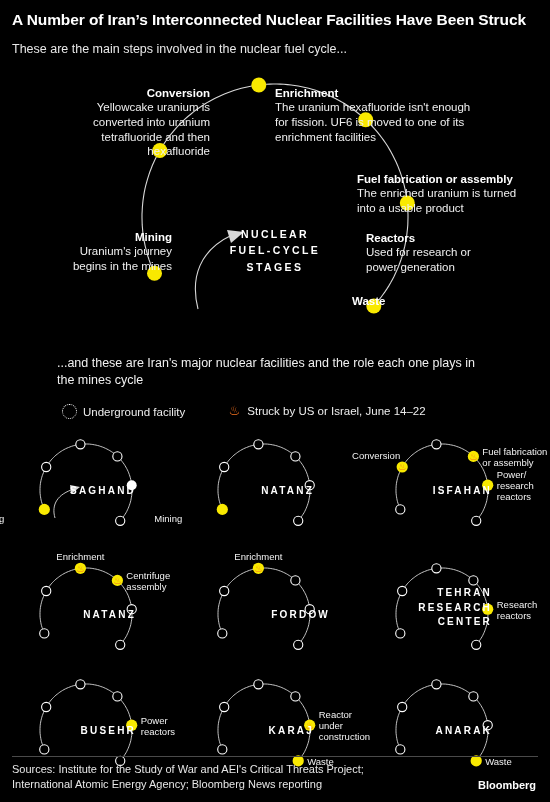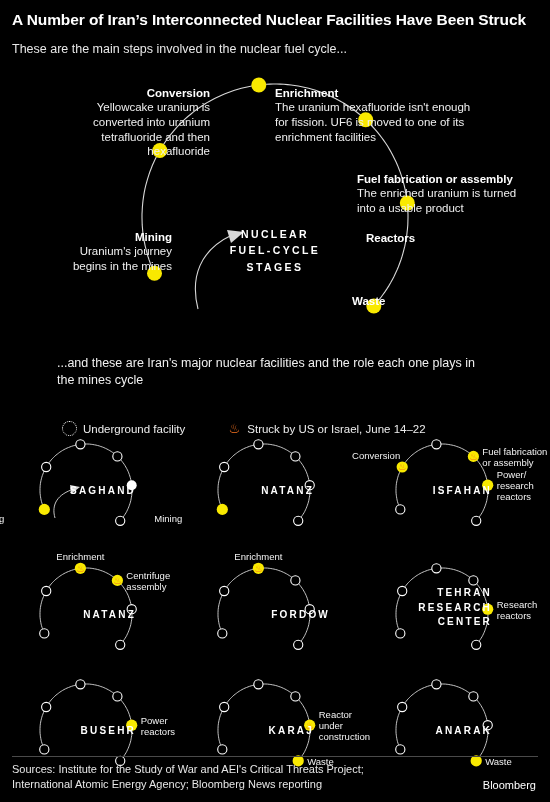--- a/index.html
+++ b/index.html
@@ -30,22 +30,22 @@
   .centerlab{
     position:absolute;text-align:center;font-size:10.5px;font-weight:bold;
     letter-spacing:2.4px;line-height:1.55;color:#fff;
   }
 
   
   .midtxt{
     position:absolute;left:57px;top:355px;width:430px;
     font-size:12.5px;line-height:1.38;color:#f0f0f0;
   }
-  .legend{position:absolute;left:62px;top:421px;width:470px;
-    font-size:11.5px;color:#ededed;display:flex;align-items:center;gap:12px;}
+  .legend{position:absolute;left:62px;top:404px;width:470px;
+    font-size:11.5px;color:#ededed;display:flex;align-items:flex-start;gap:12px;}
   .legend .grp{display:flex;align-items:center;gap:6px;}
   .legend .gap{width:18px;}
   .ug-swatch{
     width:13px;height:13px;border-radius:50%;
     border:1.4px dotted #fff;display:inline-block;
   }
   .fire-swatch{display:inline-block;width:14px;height:14px;line-height:14px;
     text-align:center;font-size:13px;color:#f4711f;}
 
   
@@ -58,21 +58,21 @@
   }
   .nlab{position:absolute;font-size:9.5px;line-height:1.16;color:#f2f2f2;}
   .nlab.r{text-align:left;}
   .nlab.l{text-align:right;}
   .nlab.c{text-align:center;}
 
   
   .rule{position:absolute;left:12px;top:756px;width:526px;height:1px;background:#4a4a4a;}
   .src{position:absolute;left:12px;top:762px;width:400px;
     font-size:11px;line-height:1.34;color:#e6e6e6;}
-  .bb{position:absolute;right:14px;top:779px;font-size:11px;font-weight:normal;color:#fff;}
+  .bb{position:absolute;right:14px;top:779px;font-size:11px;font-weight:bold;color:#fff;}
 </style>
 </head>
 <body>
 
 <div class="page">
 
   <div class="hdr">
     <h1>A Number of Iran’s Interconnected Nuclear Facilities Have Been Struck</h1>
     <div class="sub">These are the main steps involved in the nuclear fuel cycle...</div>
   </div>
@@ -101,20 +101,21 @@
       <div class="clab" style="left: 275px; top: 14px; width: 240px; text-align: left;">
         <div class="t">Enrichment</div>
         <div class="d">The uranium hexafluoride isn't enough<br>for fission. UF6 is moved to one of its<br>enrichment facilities</div>
       </div>
       <div class="clab" style="left: 357px; top: 100px; width: 190px; text-align: left;">
         <div class="t">Fuel fabrication or assembly</div>
         <div class="d">The enriched uranium is turned<br>into a usable product</div>
       </div>
       <div class="clab" style="left: 366px; top: 159px; width: 130px; text-align: left;">
         <div class="t">Reactors</div>
+        <div class="d">Used for research or<br>power generation</div>
       </div>
       <div class="clab" style="left: 352px; top: 222px; width: 120px; text-align: left;">
         <div class="t">Waste</div>
       </div>
     </div>
 
   <div class="midtxt">...and these are Iran's major nuclear facilities and the role each one plays in the mines cycle</div>
 
   <div class="legend" id="legend">
       <span class="grp">

